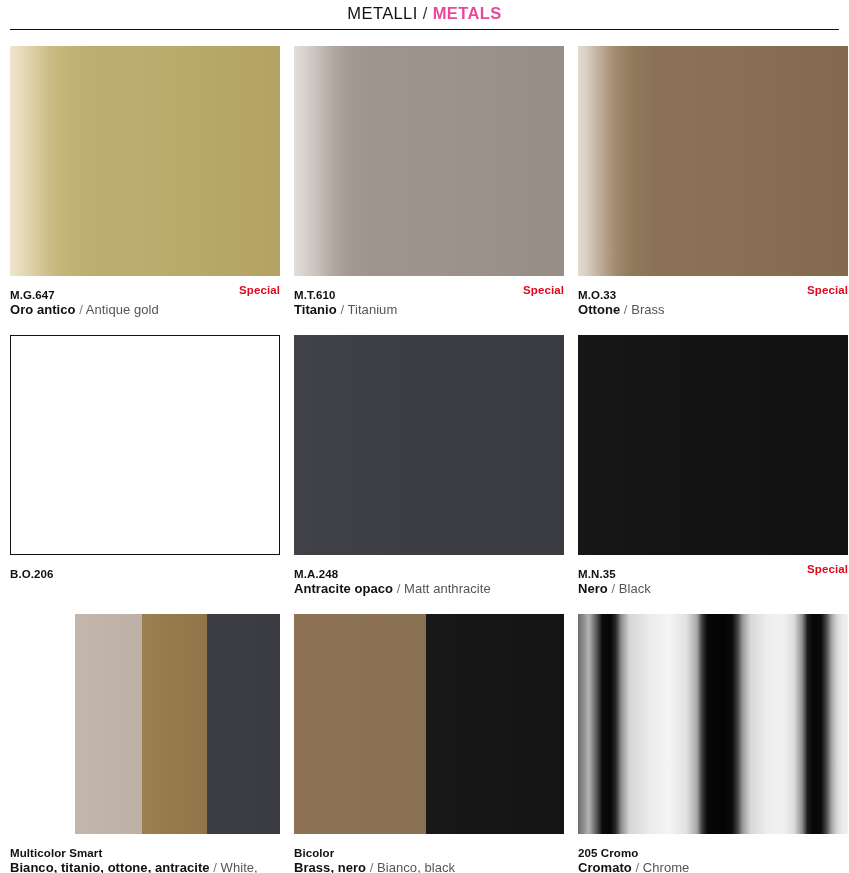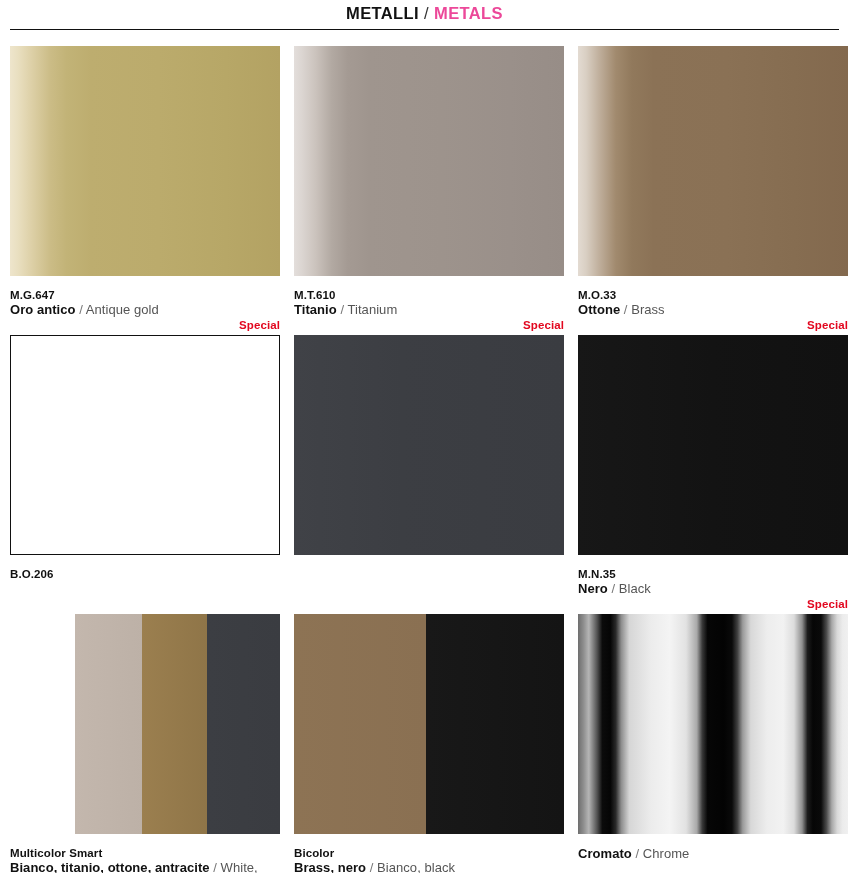--- a/index.html
+++ b/index.html
@@ -25,21 +25,21 @@
     text-align: center;
   }
   .header-title {
     font-size: 16.5px;
     letter-spacing: 0.4px;
     color: #1a1a1a;
     line-height: 20px;
     white-space: nowrap;
   }
   .header-title .t-it {
-    font-weight: bold;
+    font-weight: normal;
     color: #111111;
   }
   .header-title .t-sep {
     font-weight: normal;
     color: #333333;
   }
   .header-title .t-en {
     font-weight: bold;
     color: #ec4899;
   }
@@ -108,21 +108,20 @@
   }
   .special {
     position: absolute;
     top: 7px;
     right: 0;
     font-size: 11.5px;
     font-weight: bold;
     color: #e2071f;
     line-height: 14px;
     letter-spacing: 0.1px;
-    margin-top: 35px;
   }
 
   .row-spacer { height: 18px; }
 
   
   .fill-gold {
     background:
       linear-gradient(90deg,
         #eee5cc 0%, #e9dfc0 3%, #ddd0a7 8%,
         #cbbc86 15%, #c2b377 21%, #bdad6f 30%,
@@ -236,20 +235,24 @@
       <div class="row-spacer"></div>
       <div class="row">
         <div class="cell">
           <div class="swatch short fill-white bordered"></div>
           <div class="caption">
             <span class="code-line">B.O.206</span>
           </div>
         </div>
         <div class="cell">
           <div class="swatch short fill-anthracite"></div>
+          <div class="caption">
+            <span class="code-line">M.A.248</span>
+            <span class="name-line"><span class="name-it">Antracite opaco</span><span class="name-slash"> / </span><span class="name-en">Matt anthracite</span></span>
+          </div>
         </div>
         <div class="cell">
           <div class="swatch short fill-black"></div>
           <div class="caption">
             <span class="code-line">M.N.35</span>
             <span class="name-line"><span class="name-it">Nero</span><span class="name-slash"> / </span><span class="name-en">Black</span></span>
             <span class="special">Special</span>
           </div>
         </div>
       </div>
@@ -265,19 +268,20 @@
         <div class="cell">
           <div class="swatch short fill-bicolor"></div>
           <div class="caption">
             <span class="code-line">Bicolor</span>
             <span class="name-line"><span class="name-it">Brass, nero</span><span class="name-slash"> / </span><span class="name-en">Bianco, black</span></span>
           </div>
         </div>
         <div class="cell">
           <div class="swatch short fill-chrome"></div>
           <div class="caption">
+            <span class="code-line">205 Cromo</span>
             <span class="name-line"><span class="name-it">Cromato</span><span class="name-slash"> / </span><span class="name-en">Chrome</span></span>
           </div>
         </div>
       </div>
     </div>
 
 </div>
 
 </body></html>

